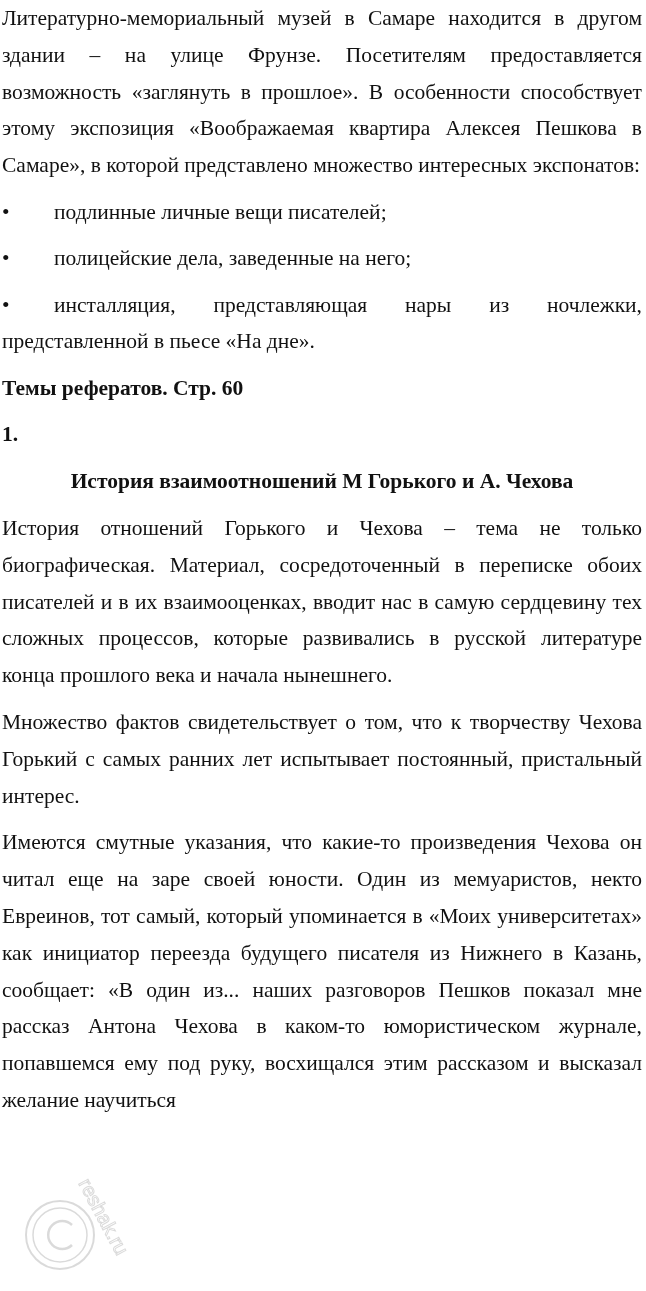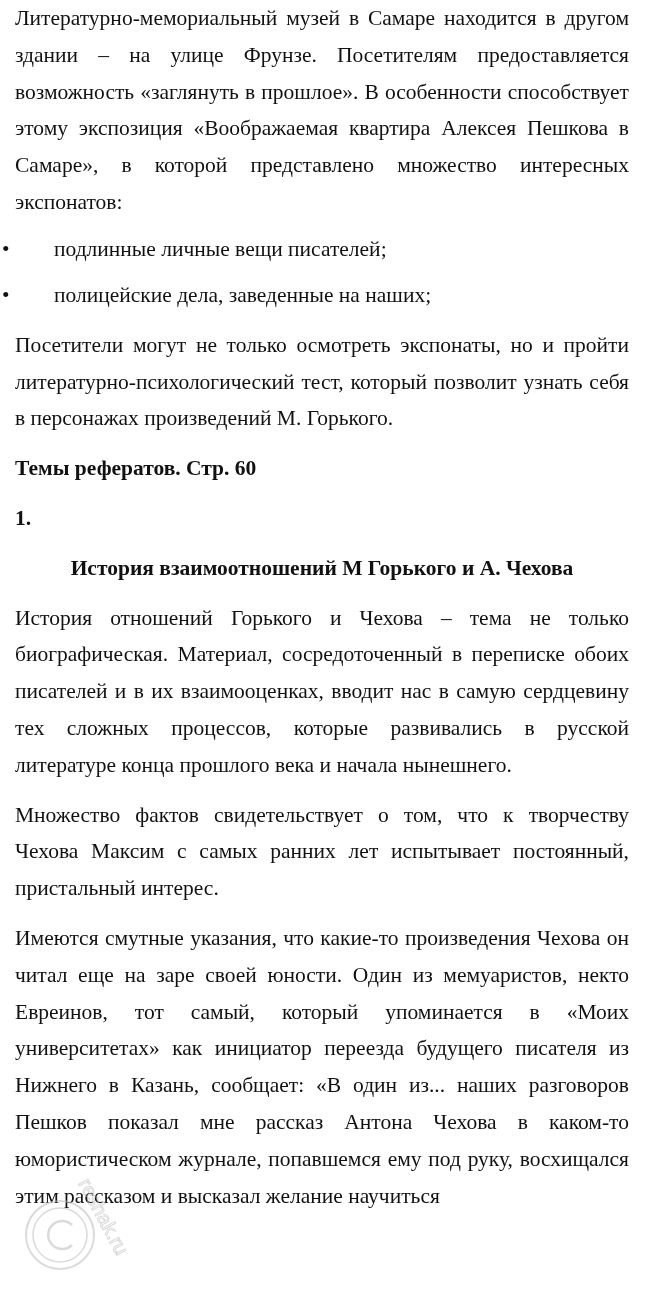--- a/index.html
+++ b/index.html
@@ -17,21 +17,21 @@
     }
     .page {
       position: absolute;
       left: 2px;
       top: 0;
       width: 640px;
       font-size: 21.5px;
       line-height: 36.8px;
     }
     p {
-      margin: 13px;
+      margin: 0;
       text-align: justify;
       text-align-last: left;
     }
     .para { margin-bottom: 10px; }
     .first { margin-top: 0px; }
     .bullet {
       display: flex;
       margin-bottom: 9.5px;
     }
     .bullet .mark {
@@ -68,36 +68,38 @@
 
   <p class="para first">Литературно-мемориальный музей в Самаре находится в другом здании – на улице Фрунзе. Посетителям предоставляется возможность «заглянуть в прошлое». В особенности способствует этому экспозиция «Воображаемая квартира Алексея Пешкова в Самаре», в которой представлено множество интересных экспонатов:</p>
 
   <div class="bullet">
     <span class="mark">•</span>
     <span class="text">подлинные личные вещи писателей;</span>
   </div>
 
   <div class="bullet">
     <span class="mark">•</span>
-    <span class="text">полицейские дела, заведенные на наших;</span>
+    <span class="text">полицейские дела, заведенные на него;</span>
   </div>
 
+  <div class="bullet wrap">
+    <span class="mark">•</span><span class="text">инсталляция, представляющая нары из ночлежки, представленной в пьесе «На дне».</span>
+  </div>
 
-  <p class="para">Посетители могут не только осмотреть экспонаты, но и пройти литературно-психологический тест, который позволит узнать себя в персонажах произведений М. Горького.</p>
 
 
   <p class="para bold heading">Темы рефератов. Стр. 60</p>
 
   <p class="para bold heading">1.</p>
 
   <p class="para bold center heading">История взаимоотношений М Горького и А. Чехова</p>
 
   <p class="para">История отношений Горького и Чехова – тема не только биографическая. Материал, сосредоточенный в переписке обоих писателей и в их взаимооценках, вводит нас в самую сердцевину тех сложных процессов, которые развивались в русской литературе конца прошлого века и начала нынешнего.</p>
 
-  <p class="para">Множество фактов свидетельствует о том, что к творчеству Чехова Максим с самых ранних лет испытывает постоянный, пристальный интерес.</p>
+  <p class="para">Множество фактов свидетельствует о том, что к творчеству Чехова Горький с самых ранних лет испытывает постоянный, пристальный интерес.</p>
 
   <p class="para">Имеются смутные указания, что какие-то произведения Чехова он читал еще на заре своей юности. Один из мемуаристов, некто Евреинов, тот самый, который упоминается в «Моих университетах» как инициатор переезда будущего писателя из Нижнего в Казань, сообщает: «В один из... наших разговоров Пешков показал мне рассказ Антона Чехова в каком-то юмористическом журнале, попавшемся ему под руку, восхищался этим рассказом и высказал желание научиться</p>
 
 </div>
 
 <svg class="watermark" viewBox="0 0 130 120" xmlns="http://www.w3.org/2000/svg">
   <circle cx="42" cy="72" r="34" fill="none" stroke="#bdbdbd" stroke-width="2"></circle>
   <circle cx="42" cy="72" r="27" fill="none" stroke="#bdbdbd" stroke-width="1.5"></circle>
   <path d="M54 62 A14 14 0 1 0 54 82" fill="none" stroke="#bdbdbd" stroke-width="2.5"></path>
   <text x="60" y="20" font-family="Liberation Sans, sans-serif" font-size="20" fill="none" stroke="#bdbdbd" stroke-width="1" transform="rotate(62 60 20)">reshak.ru</text>

